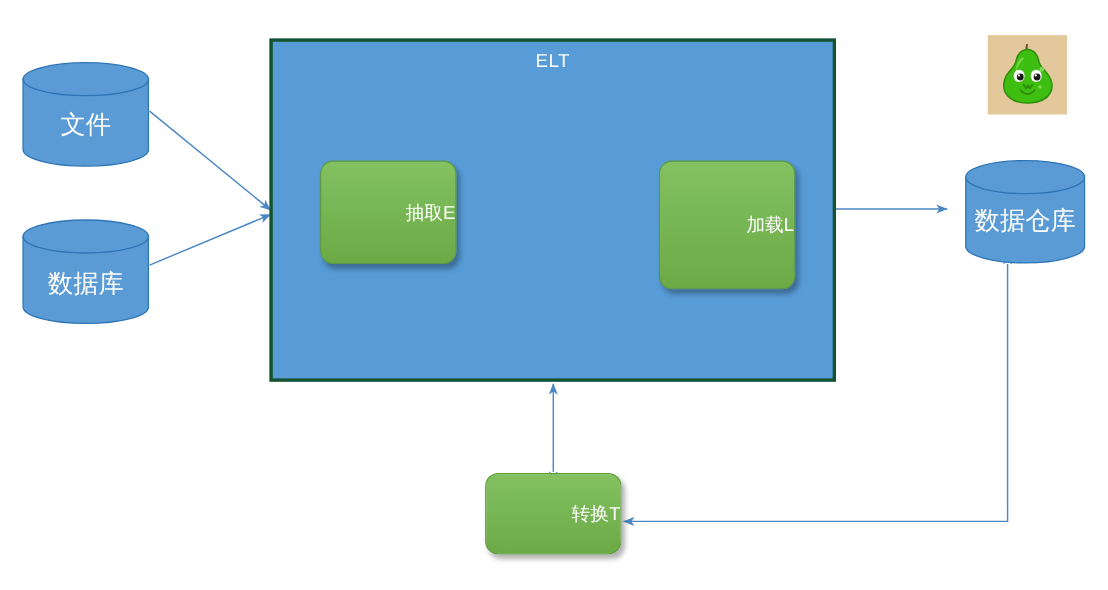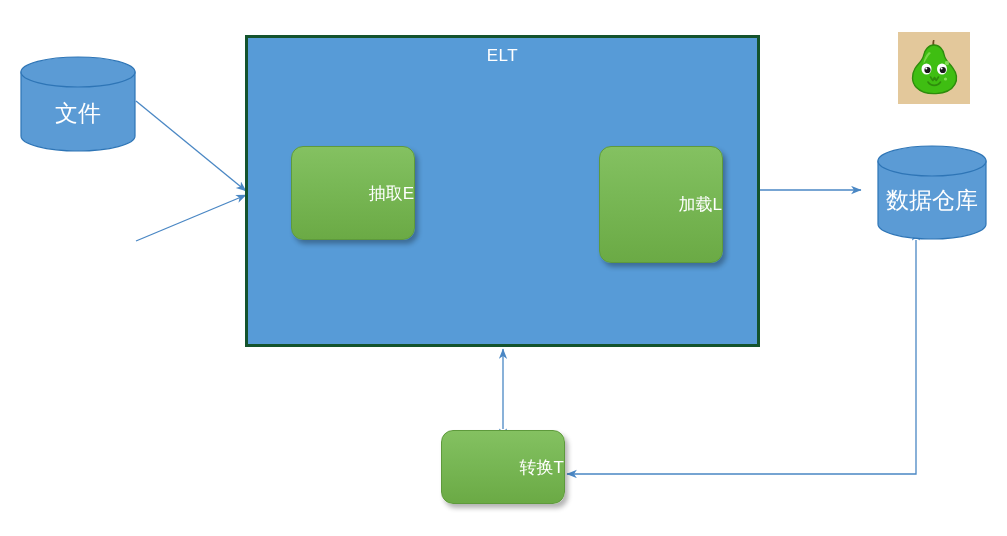--- a/index.html
+++ b/index.html
@@ -121,20 +121,27 @@
   </svg>
 
   <div class="cyl" style="left:20px; top:56px; width:116px; height:96px;">
     <svg width="116" height="96" viewBox="0 0 116 96">
       <path d="M1,16 L1,80 A57,15 0 0 0 115,80 L115,16 Z" fill="#5B9BD5" stroke="#2E75B6" stroke-width="1.2"></path>
       <ellipse cx="58" cy="16" rx="57" ry="15" fill="#5B9BD5" stroke="#2E75B6" stroke-width="1.2"></ellipse>
     </svg>
     <div class="cyl-label" style="top:42px;">文件</div>
   </div>
 
+  <div class="cyl" style="left:20px; top:199px; width:116px; height:96px;">
+    <svg width="116" height="96" viewBox="0 0 116 96">
+      <path d="M1,16 L1,80 A57,15 0 0 0 115,80 L115,16 Z" fill="#5B9BD5" stroke="#2E75B6" stroke-width="1.2"></path>
+      <ellipse cx="58" cy="16" rx="57" ry="15" fill="#5B9BD5" stroke="#2E75B6" stroke-width="1.2"></ellipse>
+    </svg>
+    <div class="cyl-label" style="top:43px;">数据库</div>
+  </div>
 
   <div class="elt-box">
     <div class="elt-title">ELT</div>
   </div>
 
   <div class="proc-box proc-e">
     <span>抽取E</span>
   </div>
 
   <div class="proc-box proc-l">

